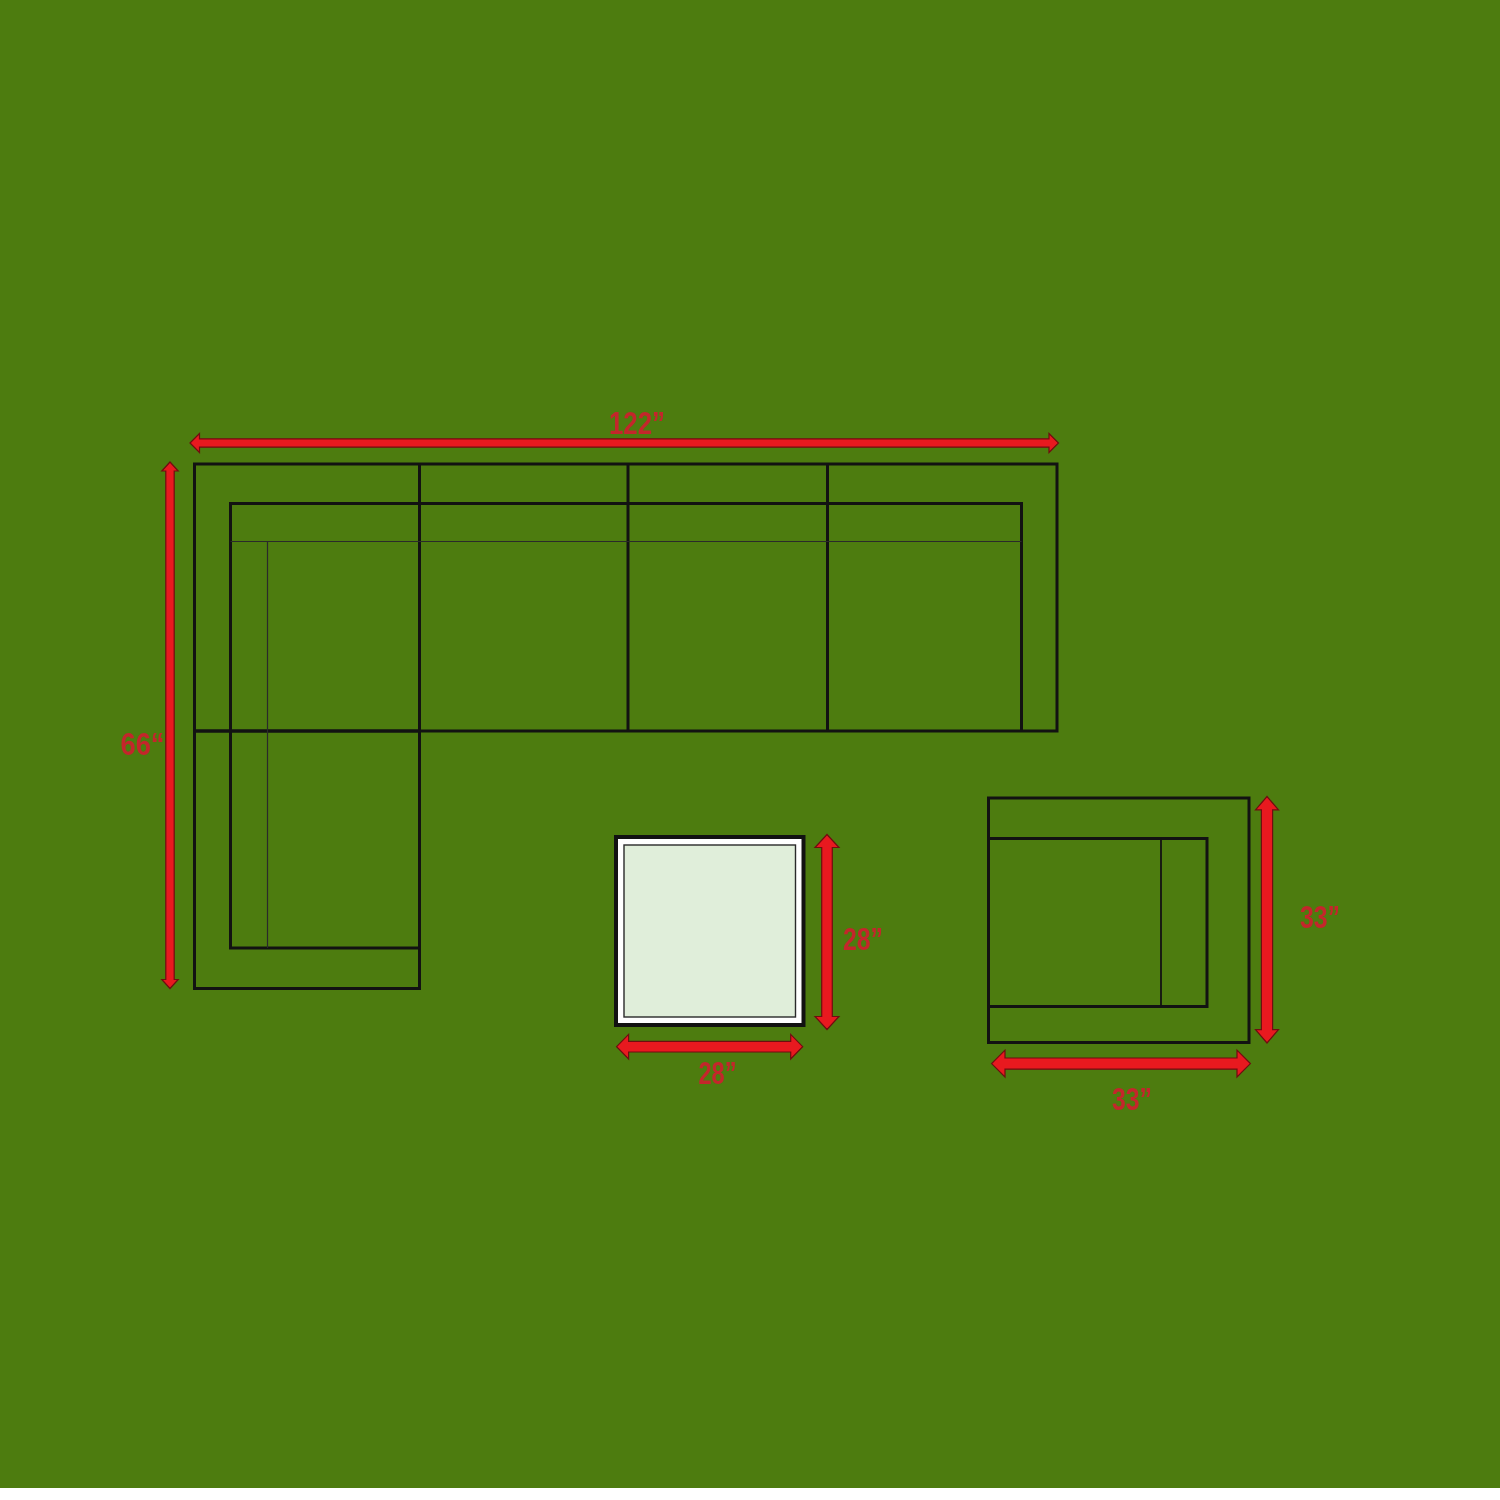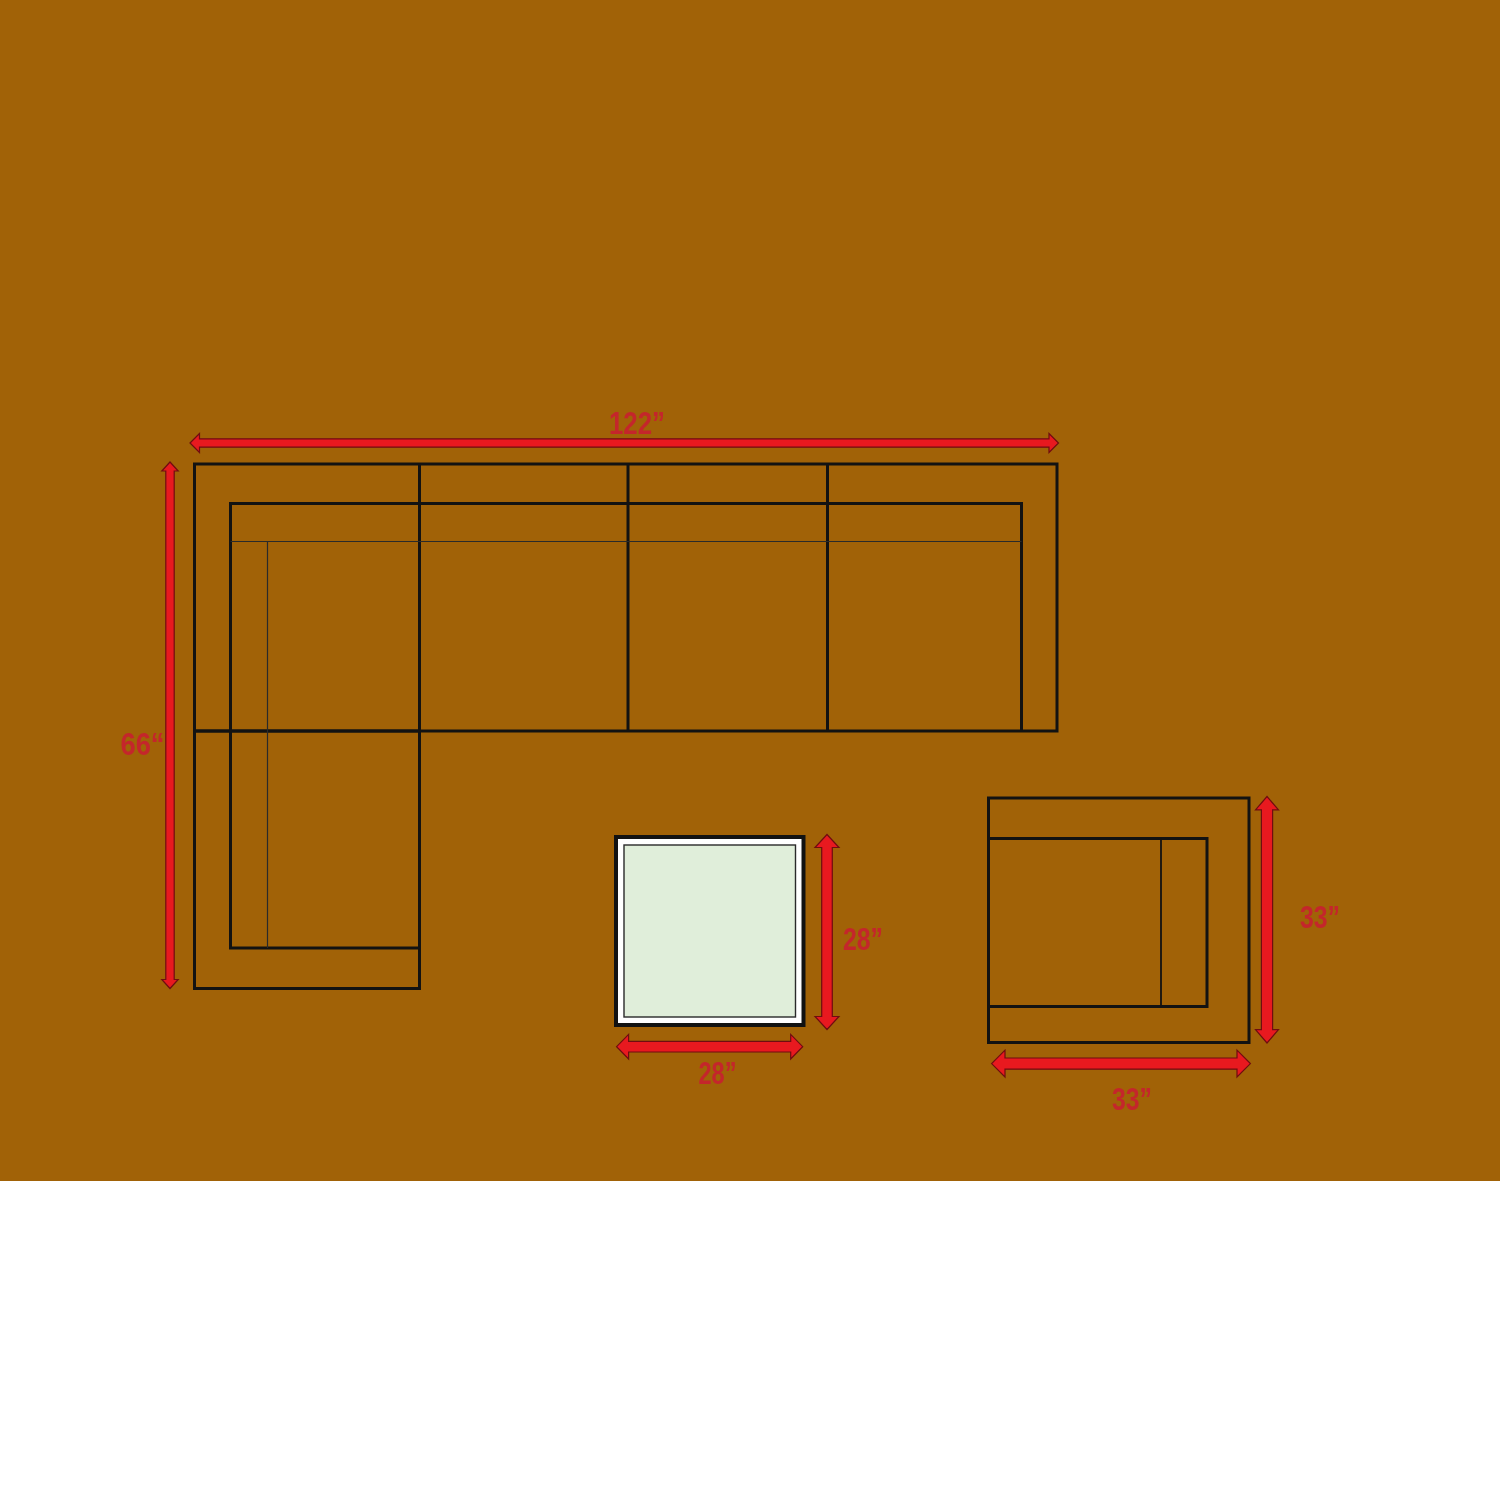--- a/index.html
+++ b/index.html
@@ -1,16 +1,16 @@
 <!DOCTYPE html>
 <html><head>
 <meta charset="utf-8">
 <style>
   html,body{margin:0;padding:0;background:#ffffff;}
-  .page{width:1500px;height:1181px;position:relative;background:#a16207;text-align:center;}
+  .page{width:1500px;height:1488px;position:relative;background:#4d7c0f;text-align:center;}
   svg{position:absolute;top:0;left:0;}
   text{font-family:"Liberation Sans", sans-serif;font-weight:bold;fill:#c4262b;}
 </style>
 </head>
 <body>
 <div class="page">
 <svg width="1500" height="1500" viewBox="0 0 1500 1500">
 
   <rect x="194.5" y="464" width="862.5" height="267" fill="none" stroke="#121212" stroke-width="3"></rect>
 

